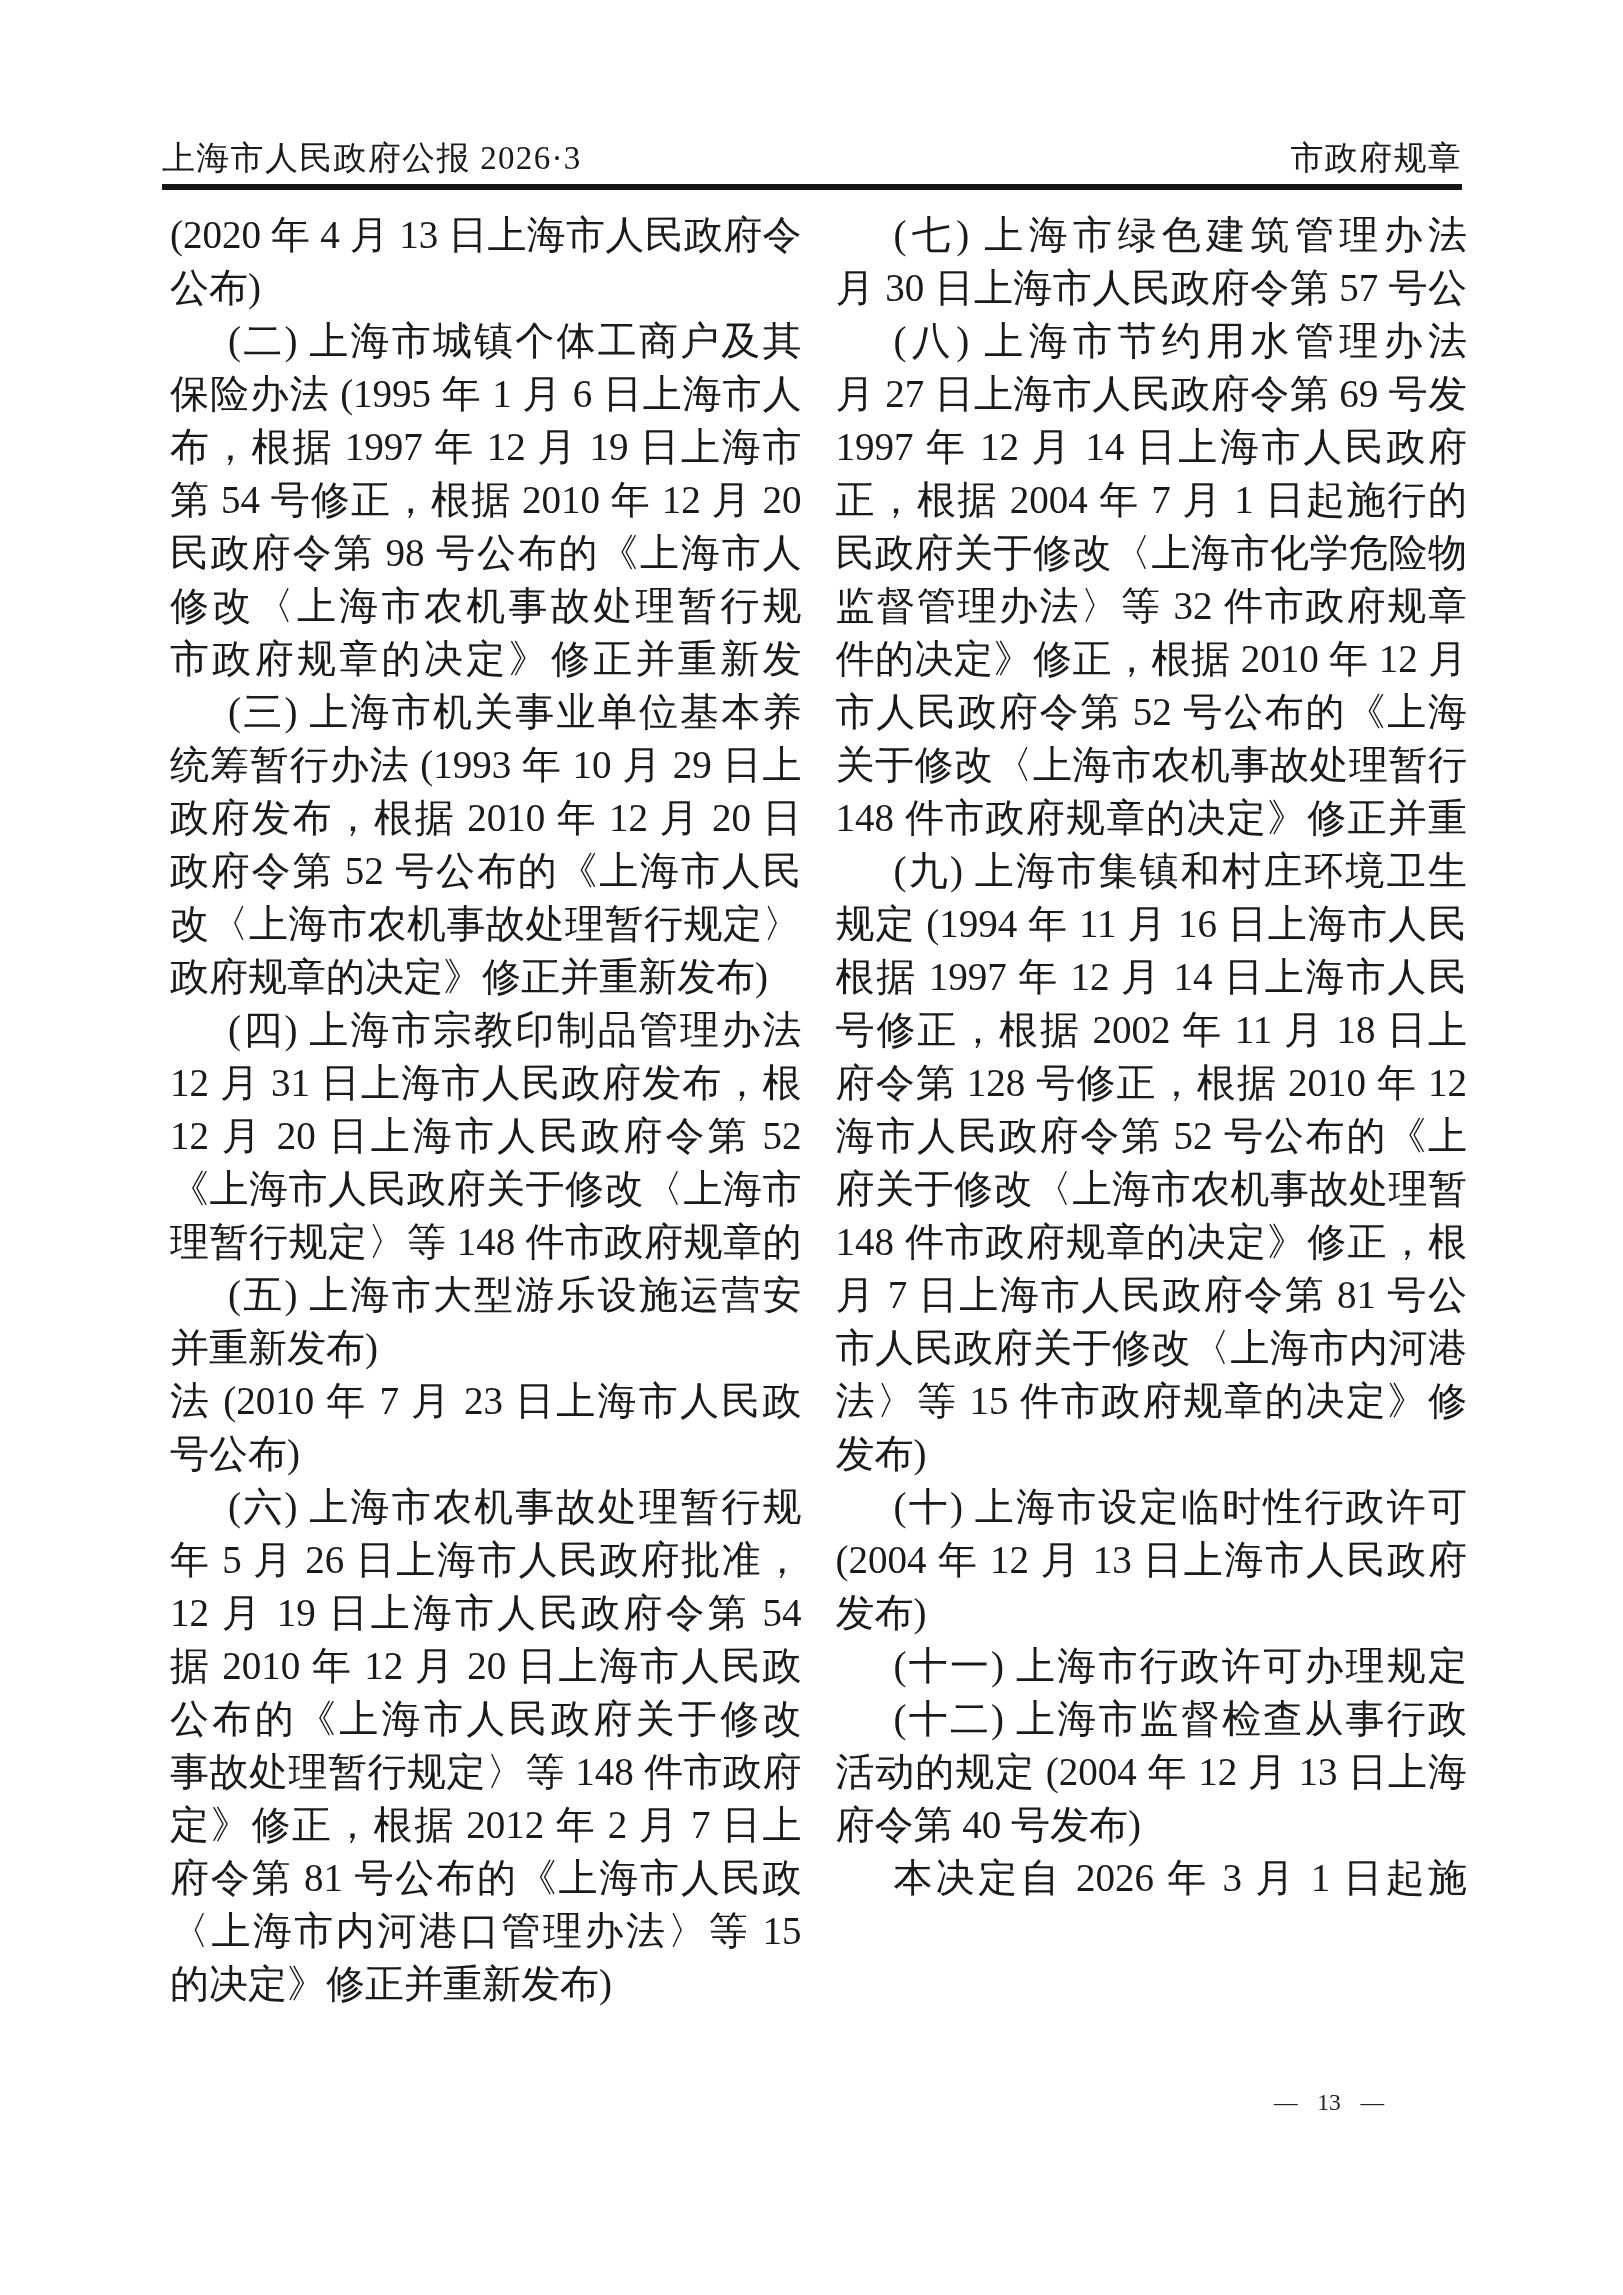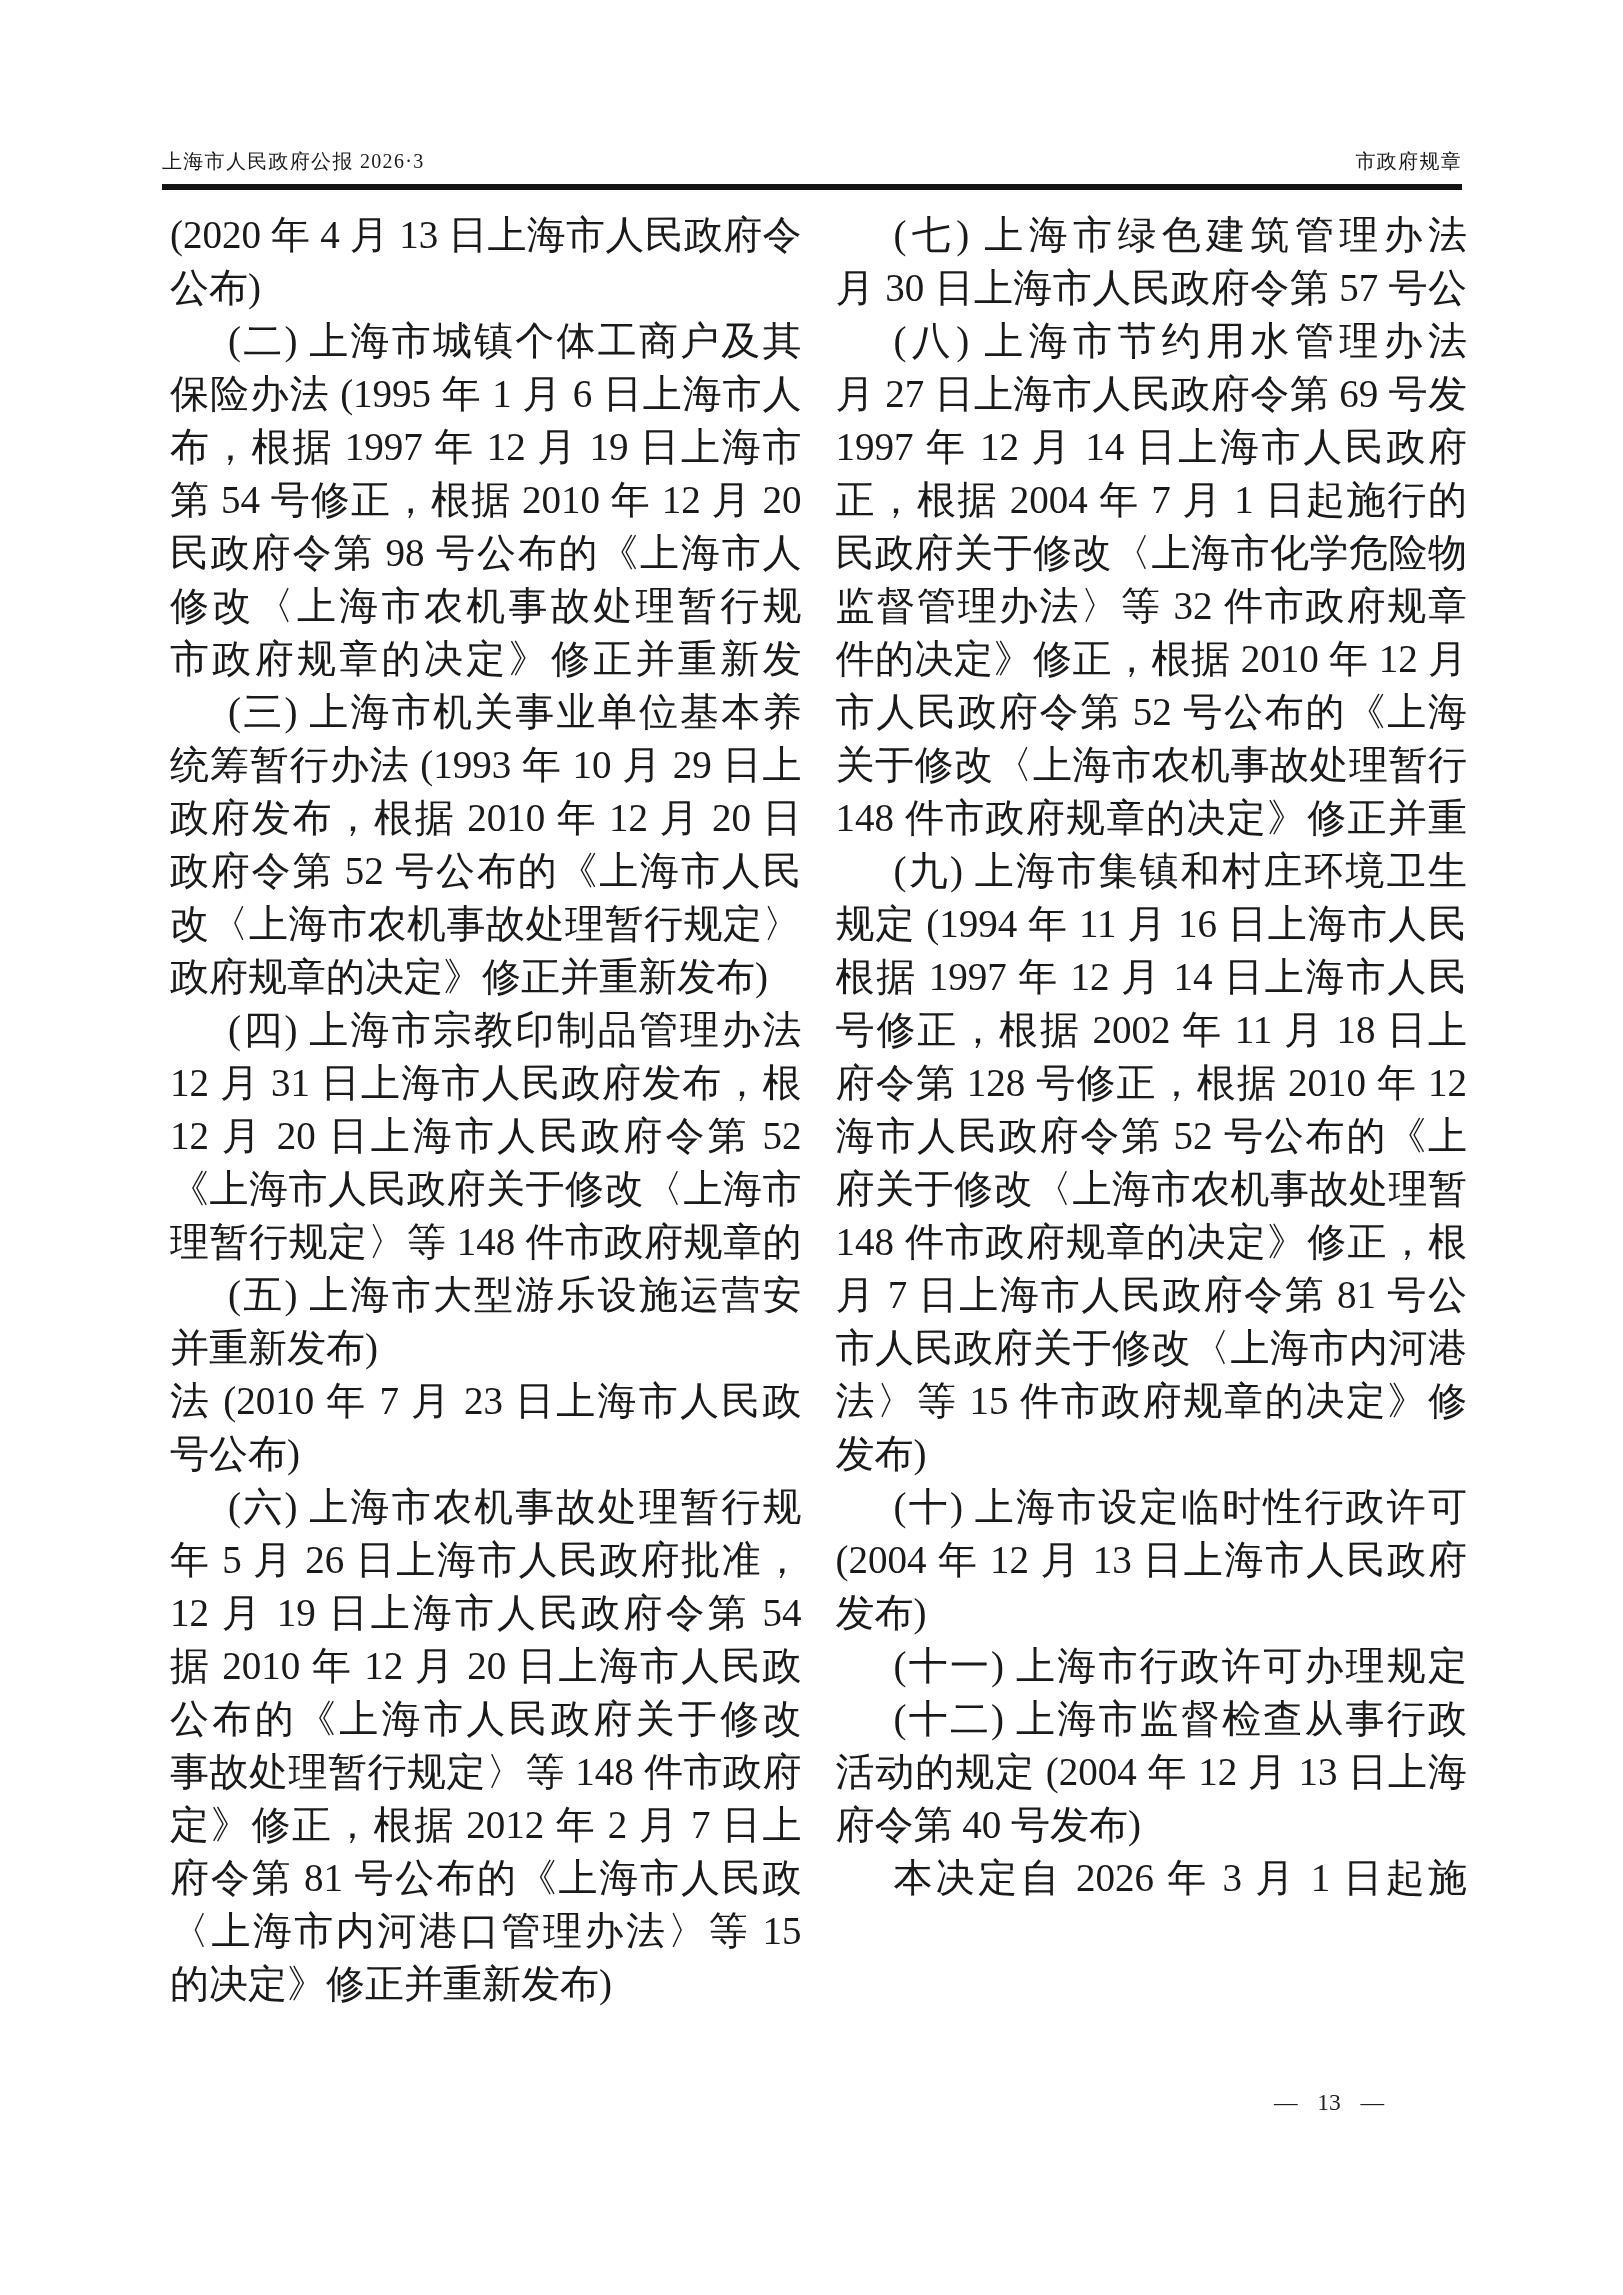--- a/index.html
+++ b/index.html
@@ -21,24 +21,23 @@
     overflow: hidden;
   }
   .header {
     position: absolute;
     left: 162px;
     right: 161px;
     top: 136px;
     display: flex;
     justify-content: space-between;
     align-items: center;
-    font-size: 20px;
+    font-size: 33px;
     letter-spacing: 1.3px;
     white-space: nowrap;
-    margin-top: 12px;
   }
   .header .journal {
     font-weight: normal;
   }
   .header .section {
     font-weight: normal;
   }
   .rule {
     position: absolute;
     left: 162px;

